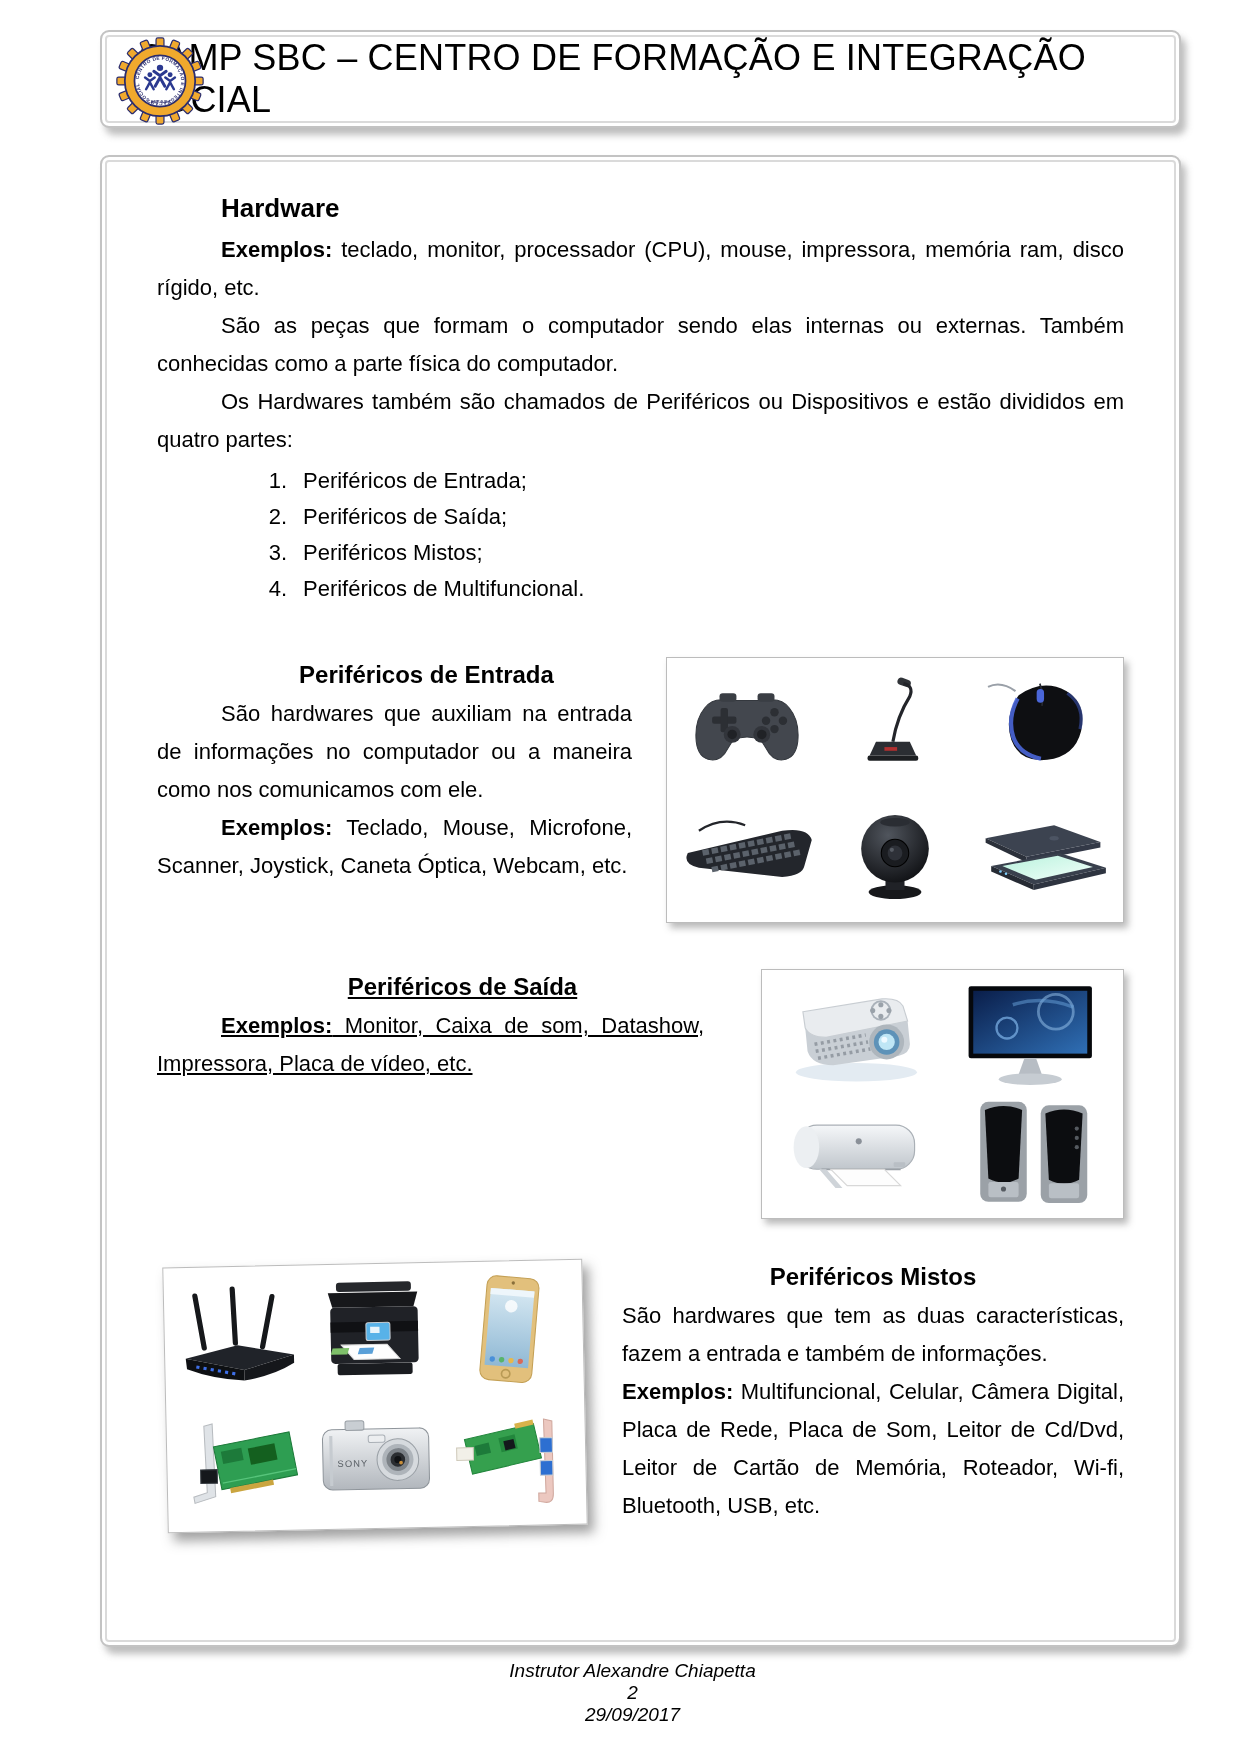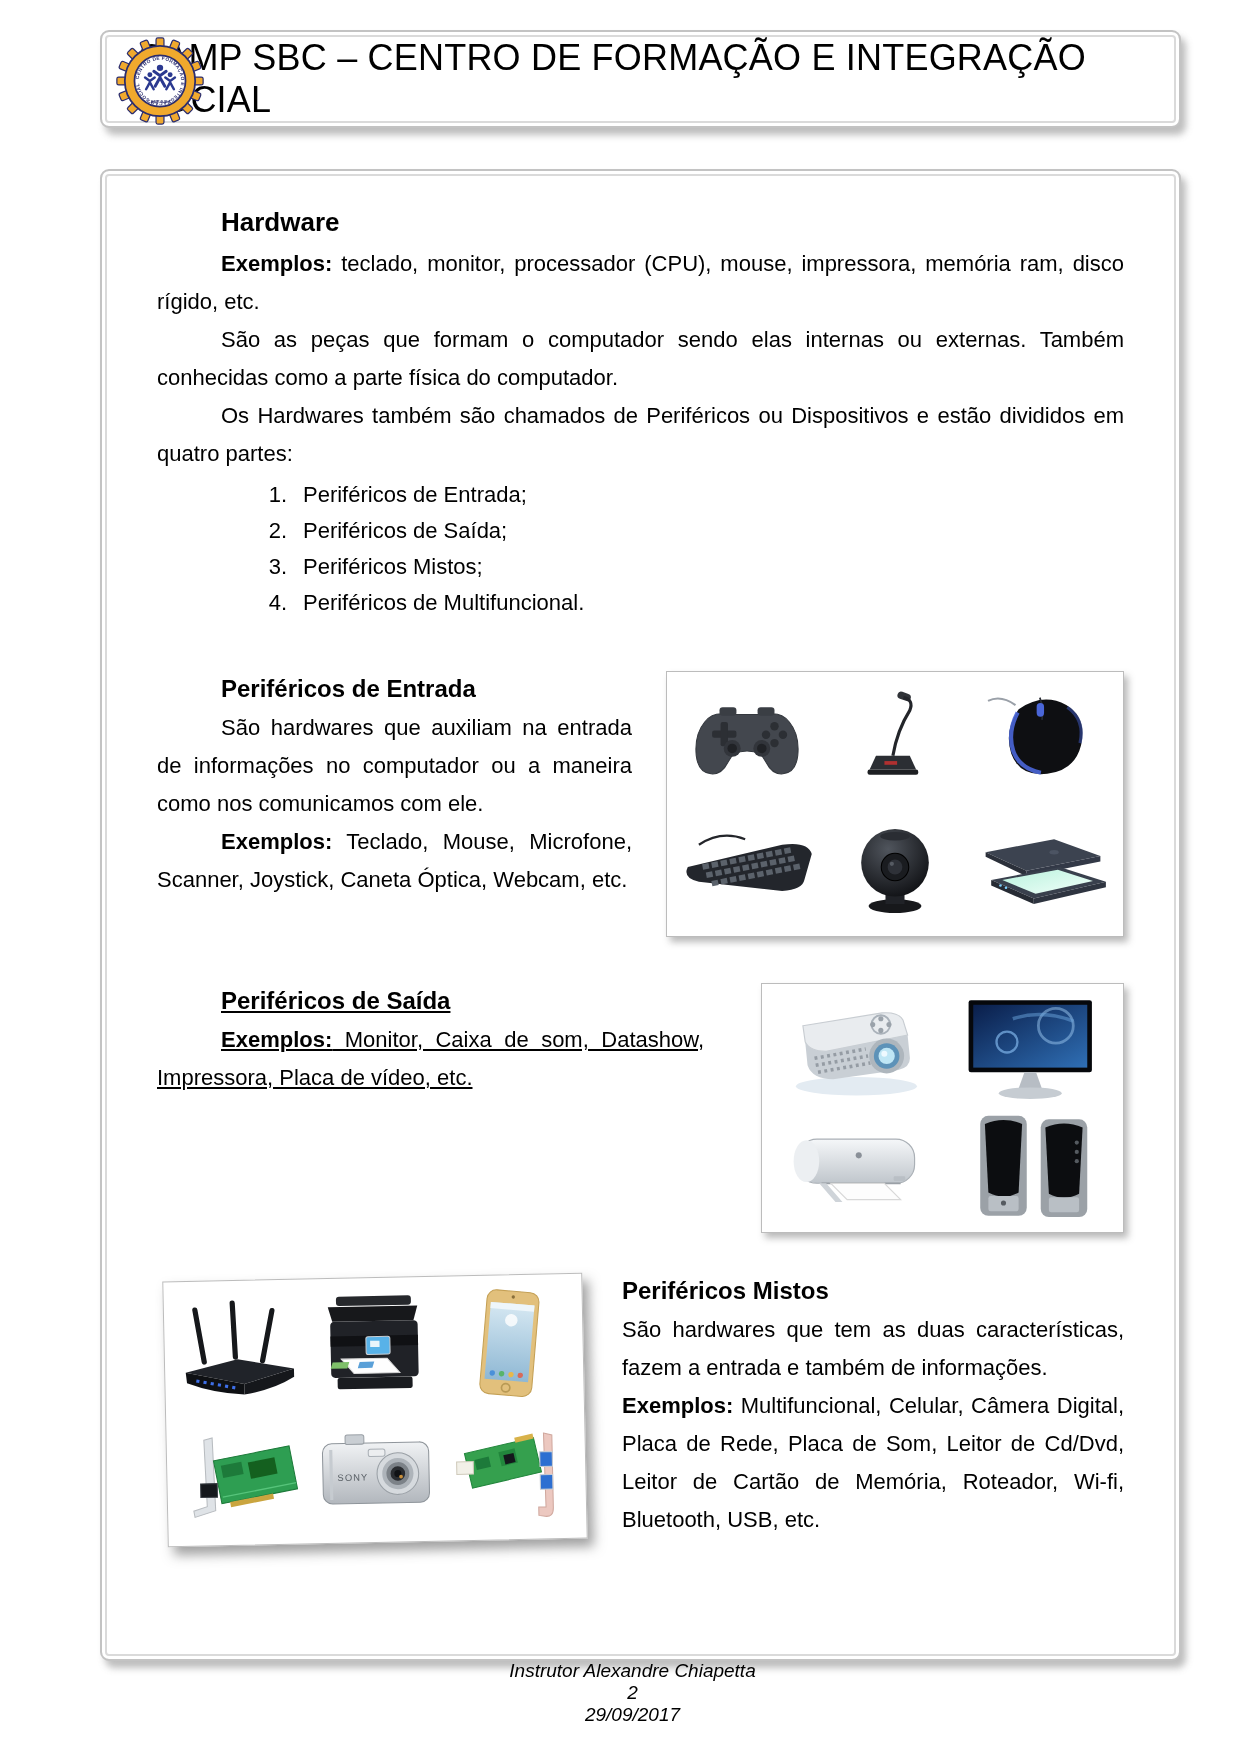--- a/index.html
+++ b/index.html
@@ -8,23 +8,23 @@
     font-family:"Liberation Sans", sans-serif;color:#000;
   }
   .frame{
     position:absolute;background:#fff;border:2px solid #c3c3c3;border-radius:9px;
     box-shadow: inset 0 0 0 3px #ffffff, inset 0 0 0 5px #dadada, 5px 7px 7px rgba(110,110,110,.45);
     box-sizing:border-box;
   }
   #header-frame{left:100px;top:30px;width:1081px;height:98px;display:flex;align-items:center;justify-content:center;}
   #logo{position:absolute;left:14px;top:5px;width:88px;height:88px;}
   #header-title{font-size:36px;font-weight:normal;letter-spacing:.2px;padding-left:36px;}
-  #content-frame{left:100px;top:169px;width:1081px;height:1492px;padding:20px 55px 0 55px;overflow:hidden;}
+  #content-frame{left:100px;top:155px;width:1081px;height:1492px;padding:20px 55px 0 55px;overflow:hidden;}
   h1{font-size:26px;margin:16px 0 8px 64px;line-height:30px;}
-  h2{font-size:24px;margin:0 0 2px 0;line-height:36px;}
+  h2{font-size:24px;margin:0 0 2px 0;line-height:36px;text-align:center;}
   p.body{font-size:22px;line-height:38px;margin:0;text-align:justify;}
   p.ind{text-indent:64px;}
   .list{margin:4px 0 0 100px;font-size:22px;}
   .list-row{display:flex;line-height:36px;}
   .list-row .num{width:30px;text-align:right;margin-right:16px;}
   .sec-entrada{margin-top:50px;}
   .sec-saida{margin-top:46px;text-decoration:underline;}
   .sec-mistos{margin-top:40px;}
   .row{display:flex;align-items:flex-start;}
   .col{flex:1;min-width:0;}

